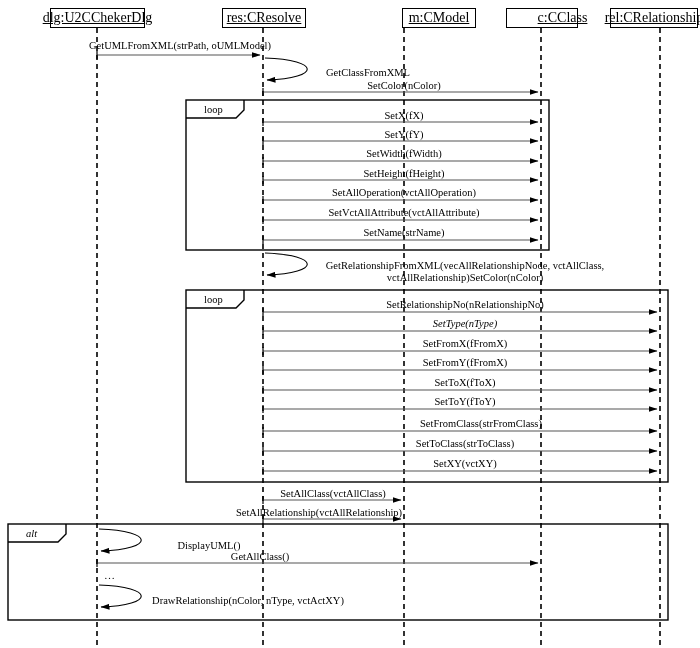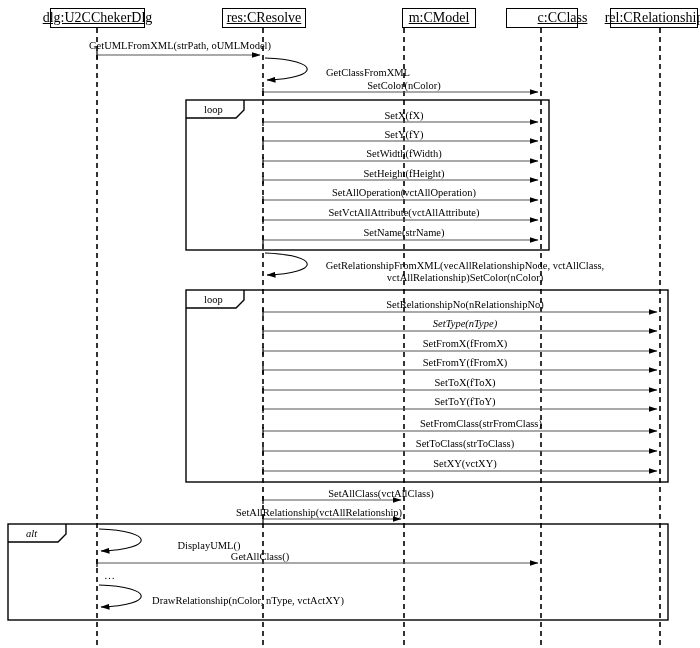--- a/index.html
+++ b/index.html
@@ -129,20 +129,20 @@
       <div class="lbl ctr" style="left: 465px; top: 272px;">vctAllRelationship)SetColor(nColor)</div>
       <div class="lbl ctr" style="left: 465px; top: 299px;">SetRelationshipNo(nRelationshipNo)</div>
       <div class="lbl ctr" style="left: 465px; top: 318px; font-style: italic;">SetType(nType)</div>
       <div class="lbl ctr" style="left: 465px; top: 338px;">SetFromX(fFromX)</div>
       <div class="lbl ctr" style="left: 465px; top: 357px;">SetFromY(fFromX)</div>
       <div class="lbl ctr" style="left: 465px; top: 377px;">SetToX(fToX)</div>
       <div class="lbl ctr" style="left: 465px; top: 396px;">SetToY(fToY)</div>
       <div class="lbl ctr" style="left: 456px; top: 418px; margin-left: 25px;">SetFromClass(strFromClass)</div>
       <div class="lbl ctr" style="left: 465px; top: 438px;">SetToClass(strToClass)</div>
       <div class="lbl ctr" style="left: 465px; top: 458px;">SetXY(vctXY)</div>
-      <div class="lbl ctr" style="left: 333px; top: 488px; margin-left: 48px;">SetAllClass(vctAllClass)</div>
+      <div class="lbl ctr" style="left: 333px; top: 488px;">SetAllClass(vctAllClass)</div>
       <div class="lbl ctr" style="left: 319px; top: 507px;">SetAllRelationship(vctAllRelationship)</div>
       <div class="lbl ctr" style="left: 185px; top: 540px; margin-left: 24px;">DisplayUML()</div>
       <div class="lbl ctr" style="left: 260px; top: 551px;">GetAllClass()</div>
       <div class="lbl ctr" style="left: 248px; top: 595px;">DrawRelationship(nColor, nType, vctActXY)</div>
       <div class="ellipsis" style="left: 104px; top: 569px;">…</div>
     </div>
 </div>
 
 </body></html>

